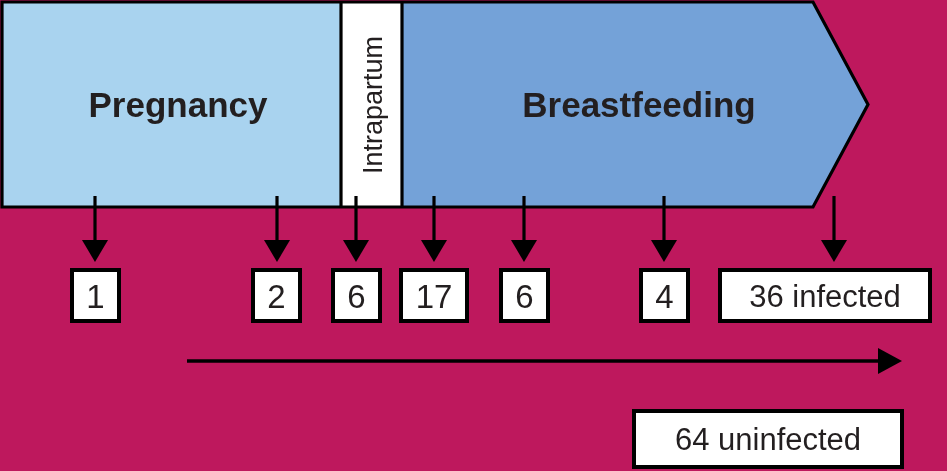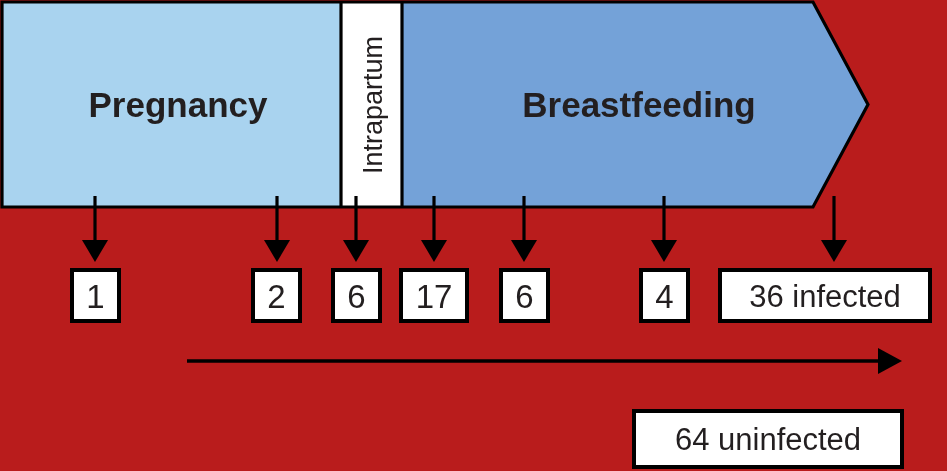--- a/index.html
+++ b/index.html
@@ -9,21 +9,21 @@
     background: #ffffff;
   }
   body {
     font-family: "Liberation Sans", sans-serif;
     -webkit-font-smoothing: antialiased;
   }
   #stage {
     position: relative;
     width: 947px;
     height: 471px;
-    background: #b91c1c;
+    background: #be185d;
     overflow: hidden;
   }
   #diagram-svg {
     position: absolute;
     left: 0;
     top: 0;
     width: 947px;
     height: 471px;
   }
   .phase-label {

